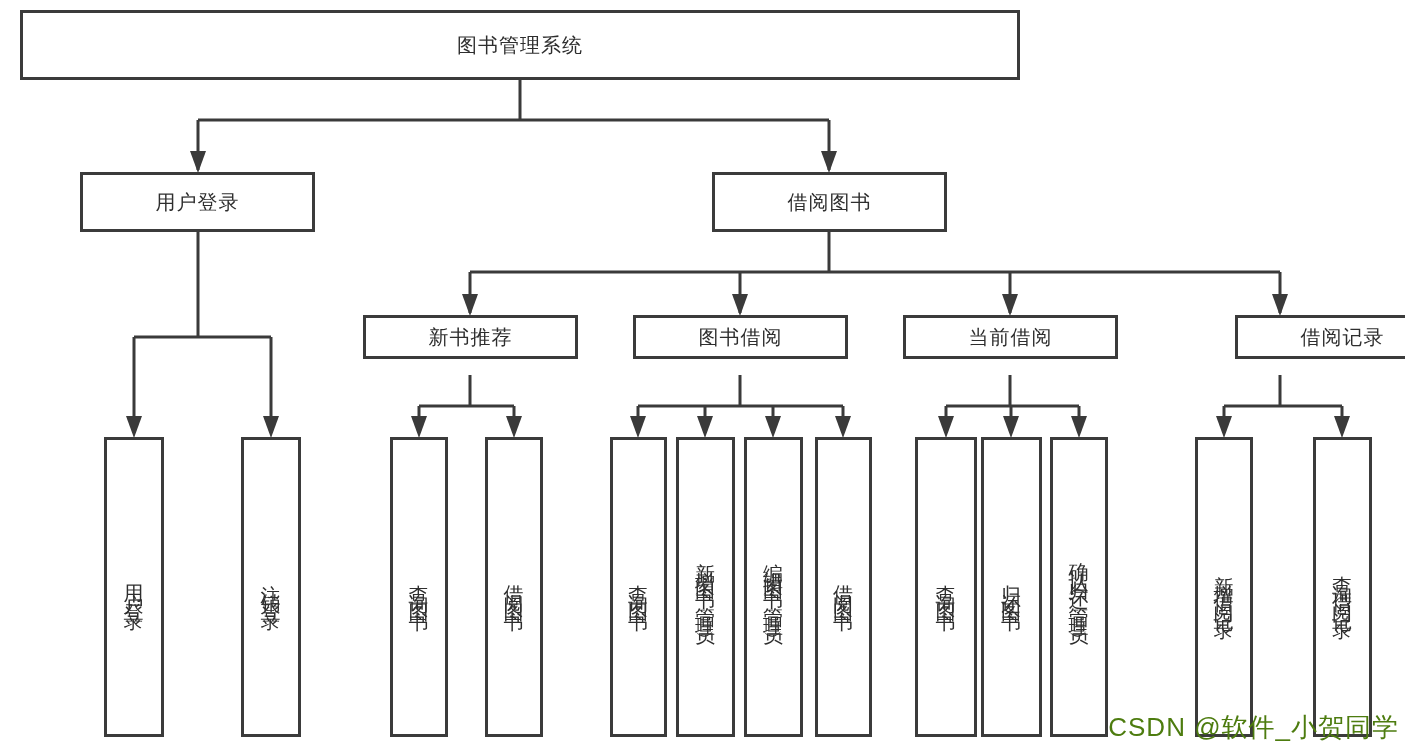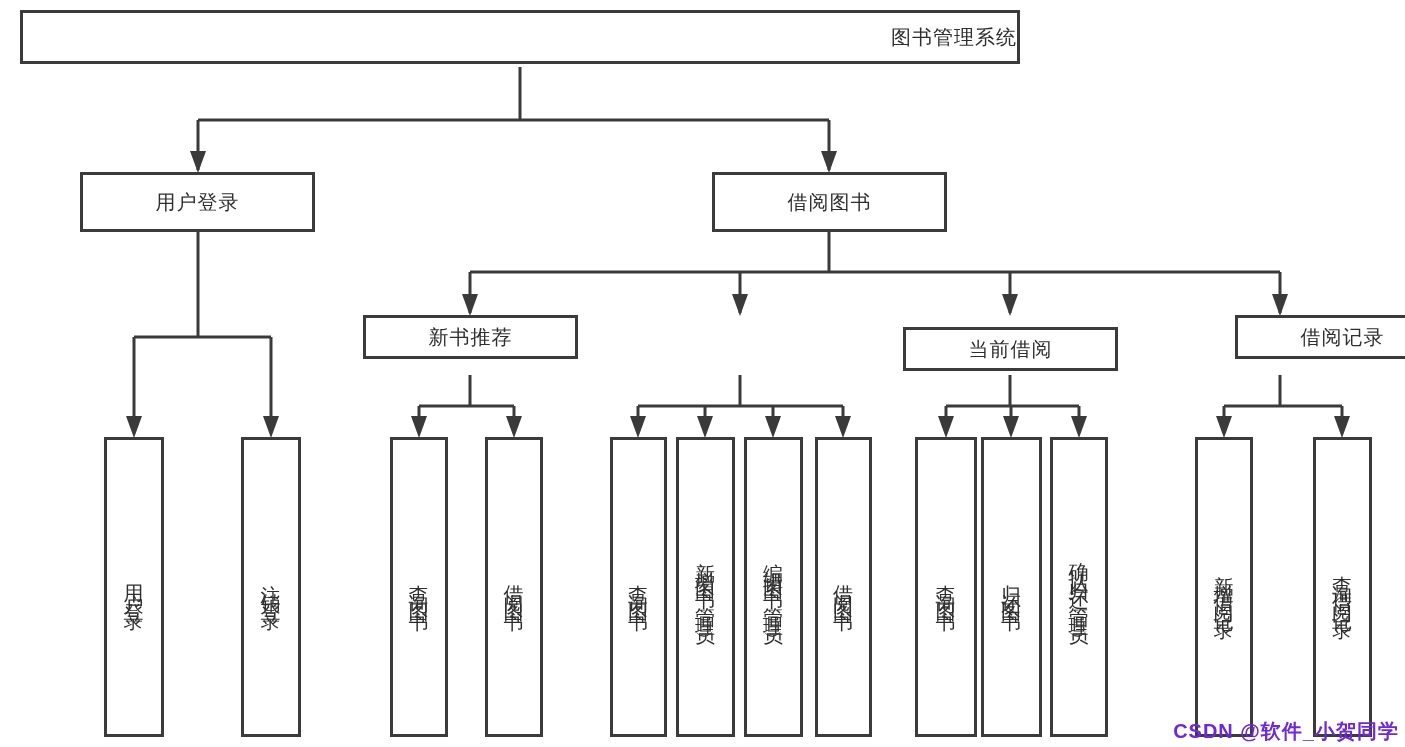--- a/index.html
+++ b/index.html
@@ -25,27 +25,27 @@
     display: flex;
     align-items: center;
     justify-content: center;
     color: #2e2e2e;
     font-size: 20px;
     letter-spacing: 1px;
     z-index: 2;
     text-align: center;
   }
   
-  .n-root  { left: 20px;   top: 10px;  width: 1000px; height: 54px; justify-content: flex-end; }
+  .n-root  { left: 20px;   top: 10px;  width: 1000px; height: 70px; }
   .n-l2a   { left: 80px;   top: 172px; width: 235px;  height: 60px; }
   .n-l2b   { left: 712px;  top: 172px; width: 235px;  height: 60px; }
   .n-l3    { top: 315px; width: 215px; height: 44px; }
   .n-l3a   { left: 363px; }
   .n-l3b   { left: 633px; }
-  .n-l3c   { left: 903px; margin-top: 12px; }
+  .n-l3c   { left: 903px; }
   .n-l3d   { left: 1235px; }
   
   .vnode {
     top: 437px;
     height: 300px;
     padding: 6px 0;
   }
   .vnode .vtext {
     writing-mode: vertical-rl;
     letter-spacing: 9px;
@@ -62,26 +62,25 @@
   .g3d { left: 815px;  width: 57px; }
   .g4a { left: 915px;  width: 62px; }
   .g4b { left: 981px;  width: 61px; }
   .g4c { left: 1050px; width: 58px; }
   .g5a { left: 1195px; width: 58px; }
   .g5b { left: 1313px; width: 59px; }
   .watermark {
     position: absolute;
     right: 6px;
     bottom: 2px;
-    font-size: 20px;
-    color: #6d28d9;
+    font-size: 26px;
+    color: #4d7c0f;
     letter-spacing: 1px;
     z-index: 5;
     white-space: nowrap;
-    font-weight: bold;
   }
 </style>
 </head>
 <body>
 
 <div class="canvas">
 
   <svg class="connectors" viewBox="0 0 1405 747" xmlns="http://www.w3.org/2000/svg" aria-hidden="true">
     <g stroke="#3a3a3a" stroke-width="3" fill="none">
 
@@ -129,20 +128,23 @@
   <div class="node n-l2a">
     <span>用户登录</span>
   </div>
   <div class="node n-l2b">
     <span>借阅图书</span>
   </div>
 
   <div class="node n-l3 n-l3a">
     <span>新书推荐</span>
   </div>
+  <div class="node n-l3 n-l3b">
+    <span>图书借阅</span>
+  </div>
   <div class="node n-l3 n-l3c">
     <span>当前借阅</span>
   </div>
   <div class="node n-l3 n-l3d">
     <span>借阅记录</span>
   </div>
 
   <div class="node vnode g1a">
     <span class="vtext">用户登录</span>
   </div>

